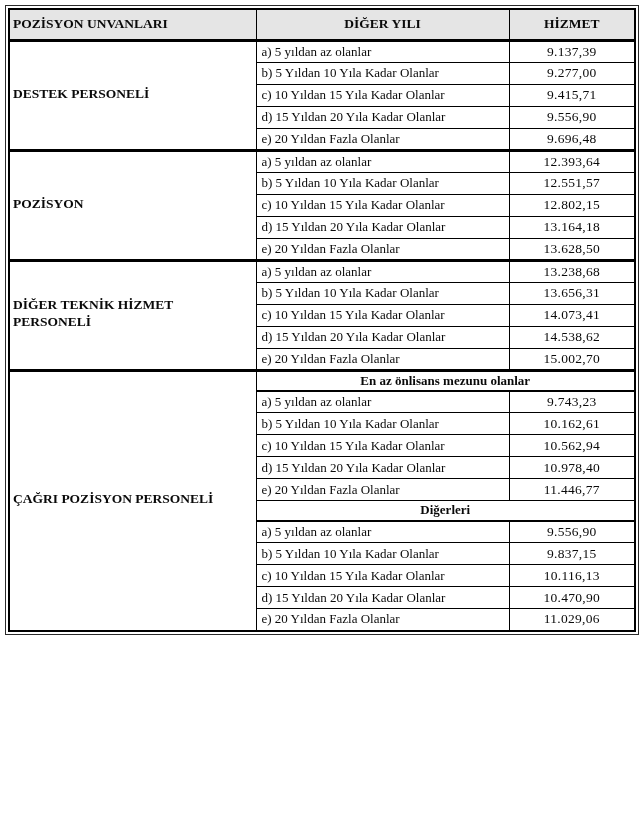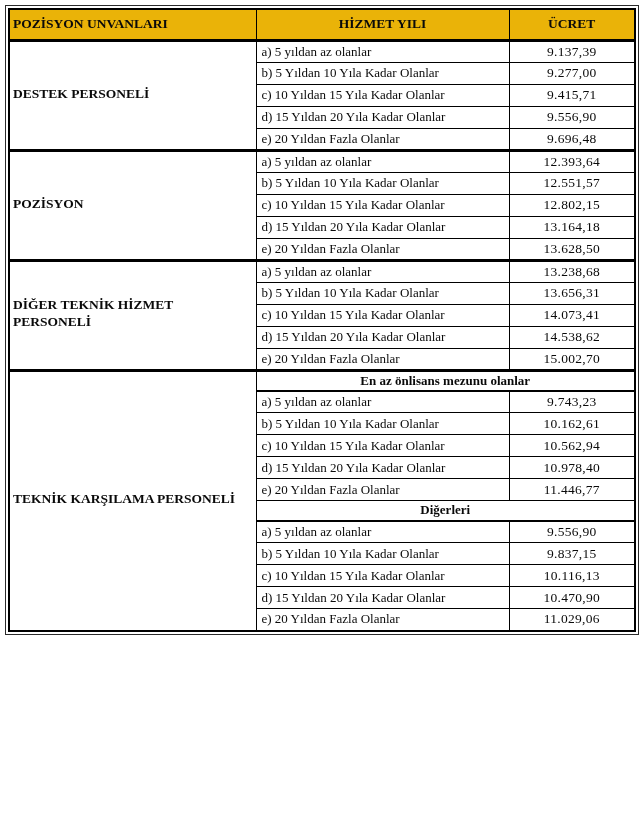--- a/index.html
+++ b/index.html
@@ -29,21 +29,21 @@
   col.c-pos  { width: 247px; }
   col.c-svc  { width: 253px; }
   col.c-wage { width: 126px; }
 
   th, td {
     border: 1.5px solid #000;
     box-sizing: border-box;
     overflow: hidden;
   }
   thead th {
-    background: #eab308;
+    background: #e5e5e5;
     font-weight: bold;
     font-size: 13.5px;
     height: 31px;
     border-bottom: 3px solid #000;
     text-align: center;
     padding: 2px 3px;
   }
   thead th.col-pos { text-align: left; padding-left: 3px; }
 
   tr.group-start > td { border-top: 3px solid #000; }
@@ -86,22 +86,22 @@
 <div class="page">
   <table class="wage-table">
     <colgroup>
       <col class="c-pos">
       <col class="c-svc">
       <col class="c-wage">
     </colgroup>
     <thead>
       <tr>
         <th class="col-pos">POZİSYON UNVANLARI</th>
-        <th class="col-svc">HİZMET YILI</th>
-        <th class="col-wage">ÜCRET</th>
+        <th class="col-svc">DİĞER YILI</th>
+        <th class="col-wage">HİZMET</th>
       </tr>
     </thead>
     <tbody id="table-body">
         <tr class="group-start">
           <td rowspan="5" class="position-cell">DESTEK PERSONELİ</td>
           <td class="label-cell">a) 5 yıldan az olanlar</td>
           <td class="wage-cell">9.137,39</td>
         </tr>
         <tr class="">
           <td class="label-cell">b) 5 Yıldan 10 Yıla Kadar Olanlar</td>
@@ -155,21 +155,21 @@
         </tr>
         <tr class="">
           <td class="label-cell">d) 15 Yıldan 20 Yıla Kadar Olanlar</td>
           <td class="wage-cell">14.538,62</td>
         </tr>
         <tr class="">
           <td class="label-cell">e) 20 Yıldan Fazla Olanlar</td>
           <td class="wage-cell">15.002,70</td>
         </tr>
         <tr class="group-start">
-          <td rowspan="12" class="position-cell">TEKNİK KARŞILAMA PERSONELİ</td>
+          <td rowspan="12" class="position-cell">ÇAĞRI POZİSYON PERSONELİ</td>
           <td colspan="2" class="subheader-cell">En az önlisans mezunu olanlar</td>
         </tr>
         <tr class="">
           <td class="label-cell">a) 5 yıldan az olanlar</td>
           <td class="wage-cell">9.743,23</td>
         </tr>
         <tr class="">
           <td class="label-cell">b) 5 Yıldan 10 Yıla Kadar Olanlar</td>
           <td class="wage-cell">10.162,61</td>
         </tr>

